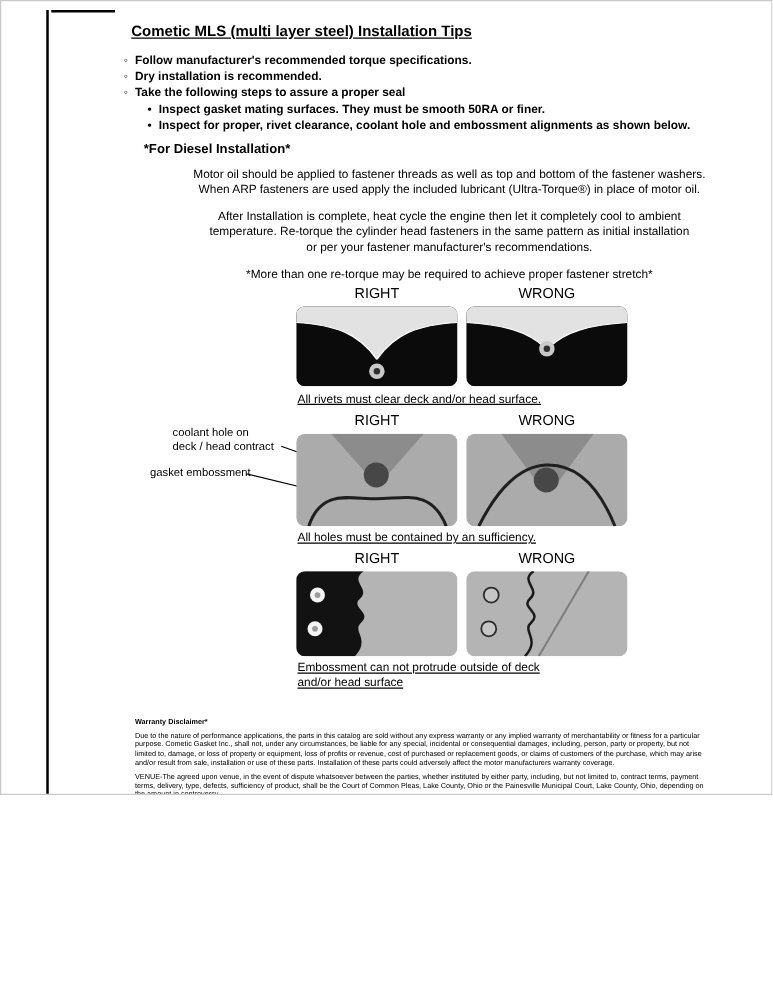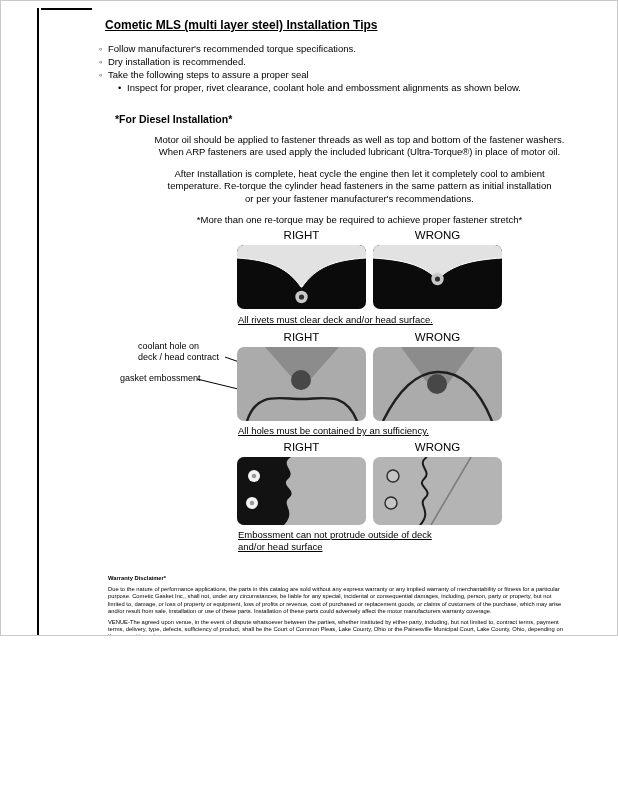--- a/index.html
+++ b/index.html
@@ -8,21 +8,21 @@
           overflow: hidden; box-sizing: border-box; border: 1px solid #c9c9c9; }
   .abs { position: absolute; }
 
   .crop-top { left: 40px; top: 7px; width: 51px; height: 2px; background: #000; }
   .rule-left { left: 36px; top: 7px; width: 2px; height: 769px; background: #000; }
 
   .title { left: 104px; top: 17px; font-size: 12px; font-weight: bold;
            text-decoration: underline; margin: 0; }
 
   .tips { left: 98px; top: 41px; width: 492px; font-size: 9.5px; line-height: 13px; }
-  .tip { display: flex; }
+  .tip { display: flex; font-weight: bold; }
   .tip .marker { flex: 0 0 9px; width: 9px; }
   .marker.open::before { content: "◦"; }
   .marker.filled::before { content: "•"; }
   .tip.sub { margin-left: 19px; }
 
   .diesel { left: 114px; top: 112px; width: 478px; font-size: 9.5px; line-height: 12.5px; }
   .diesel h2 { font-size: 10.5px; margin: 0 0 8px 0; }
   .diesel p { margin: 0 0 9px 11px; white-space: pre-line; text-align: center; }
 
   .diag-label { width: 129px; text-align: center; font-size: 11.5px; }
@@ -62,20 +62,24 @@
       <span class="marker open"></span>
       <span>Follow manufacturer's recommended torque specifications.</span>
     </div>
     <div class="tip">
       <span class="marker open"></span>
       <span>Dry installation is recommended.</span>
     </div>
     <div class="tip">
       <span class="marker open"></span>
       <span>Take the following steps to assure a proper seal</span>
+    </div>
+    <div class="tip sub">
+      <span class="marker filled"></span>
+      <span>Inspect gasket mating surfaces.  They must be smooth 50RA or finer.</span>
     </div>
     <div class="tip sub">
       <span class="marker filled"></span>
       <span>Inspect for proper, rivet clearance, coolant hole and embossment alignments as shown below.</span>
     </div>
   </div>
 
   <div class="abs diesel">
     <h2>*For Diesel Installation*</h2>
     <p>Motor oil should be applied to fastener threads as well as top and bottom of the fastener washers.

